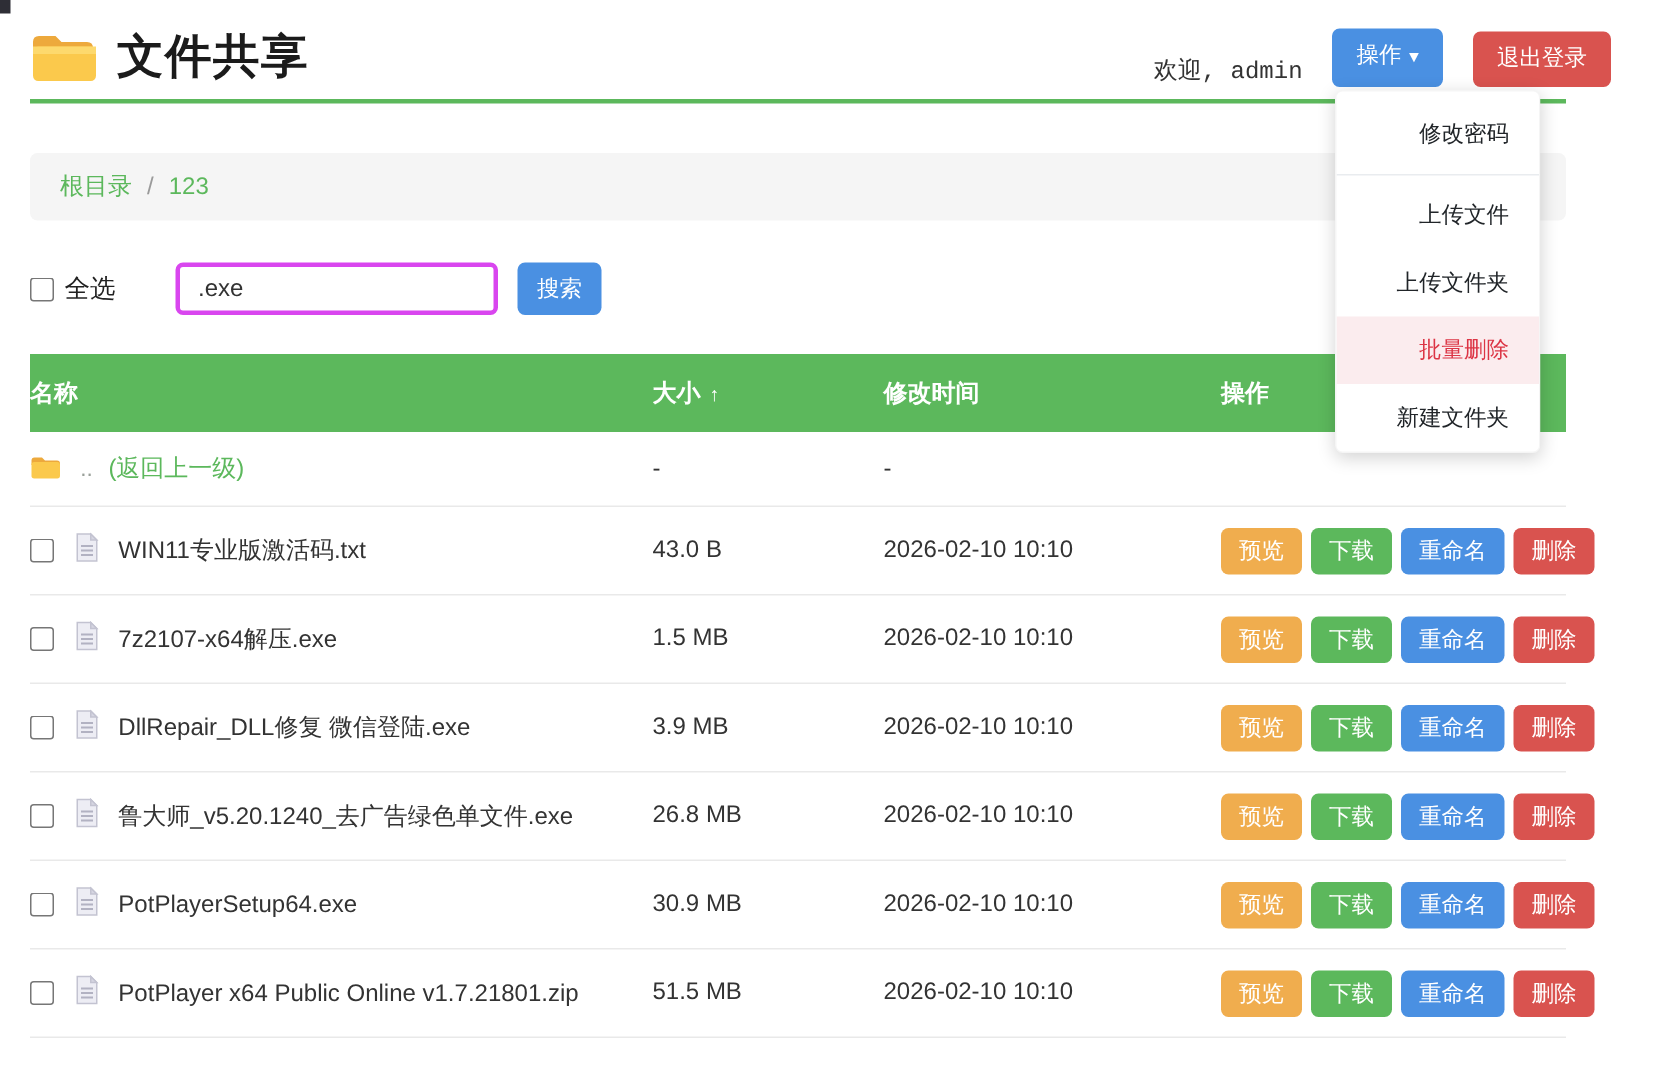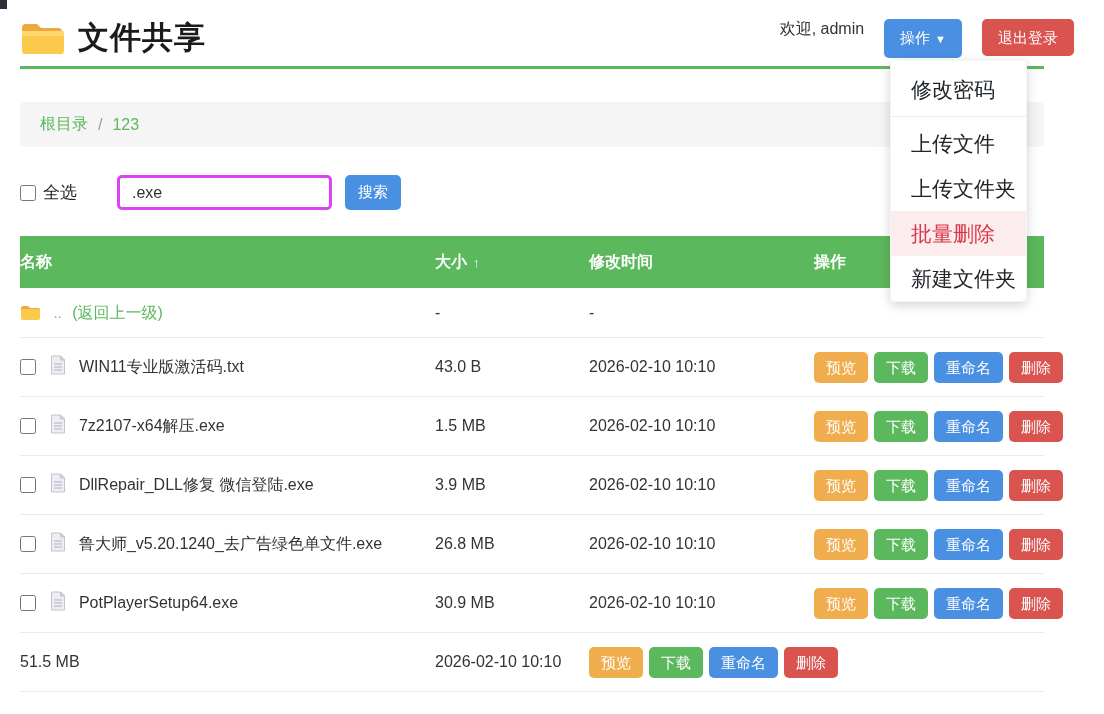--- a/index.html
+++ b/index.html
@@ -17,21 +17,21 @@
   }
 
   
   .app-header {
     display: flex; align-items: center;
     padding-top: 18px; height: 58px;
   }
   .brand { display: flex; align-items: center; gap: 14px; }
   .brand h1 { font-size: 31px; font-weight: 700; color: #1b1b1b; letter-spacing: 1px; }
   .folder-glyph-lg { width: 44px; height: 36px; display: inline-block; }
-  .header-right { margin-left: auto; display: flex; align-items: flex-start; }
+  .header-right { margin-left: auto; display: flex; align-items: flex-end; font-family: Liberation Mono, monospace; }
   .welcome { font-size: 16px; color: #333; margin-right: 20px; }
   .btn { border: none; cursor: pointer; font-family: inherit; }
   .btn-top {
     font-size: 15px; color: #fff; padding: 9px 16px;
     border-radius: 5px; line-height: 19px;
   }
   .btn-actions { background: #4a90e2; }
   .btn-logout { background: #d9534f; margin-left: 20px; margin-right: -30px; white-space: nowrap; }
   .caret { font-size: 11px; margin-left: 5px; }
 
@@ -39,22 +39,22 @@
 
   
   .dropdown-menu {
     position: absolute; left: 890px; top: 60px; width: 137px;
     background: #fff; border-radius: 5px; z-index: 20;
     box-shadow: 0 3px 12px rgba(0,0,0,0.175);
     border: 1px solid rgba(0,0,0,0.04);
     padding-top: 6px; overflow: hidden;
   }
   .dropdown-item {
-    padding: 12px 20px; font-size: 21px; color: #212529;
-    line-height: 21px; cursor: pointer; white-space: nowrap;
+    padding: 12px 20px; font-size: 15px; color: #212529;
+    line-height: 21px; cursor: pointer; white-space: nowrap; text-align: right;
   }
   .dropdown-divider { height: 1px; background: #e9ecef; margin: 4px 0; }
   .dropdown-item.danger {
     color: #dc3545; background: #fbecee;
   }
 
   
   .breadcrumb {
     margin-top: 33px; height: 45px; background: #f5f5f5;
     border-radius: 5px; display: flex; align-items: center;
@@ -273,20 +273,29 @@
       <div class="t-cell">2026-02-10 10:10</div>
       <div class="t-cell actions-cell">
         <button class="btn btn-row btn-preview">预览</button>
         <button class="btn btn-row btn-download">下载</button>
         <button class="btn btn-row btn-rename">重命名</button>
         <button class="btn btn-row btn-delete">删除</button>
       </div>
     </div>
 
     <div class="t-row body-row file-row">
+      <div class="t-cell name-cell">
+        <input type="checkbox" style="">
+        <svg class="icon-inline file-glyph" viewBox="0 0 16 20">
+          <path d="M1.5 1h9l4 4v14h-13z" fill="#ededf4" stroke="#c3c3d1"></path>
+          <path d="M10.5 1l4 4h-4z" fill="#d6d6e2" stroke="#c3c3d1"></path>
+          <path d="M4 9h8M4 12h8M4 15h8" stroke="#b2b2c2" stroke-width="1.2"></path>
+        </svg>
+        <span class="file-name">PotPlayer x64 Public Online v1.7.21801.zip</span>
+      </div>
       <div class="t-cell">51.5 MB</div>
       <div class="t-cell">2026-02-10 10:10</div>
       <div class="t-cell actions-cell">
         <button class="btn btn-row btn-preview">预览</button>
         <button class="btn btn-row btn-download">下载</button>
         <button class="btn btn-row btn-rename">重命名</button>
         <button class="btn btn-row btn-delete">删除</button>
       </div>
     </div>
   </div>

